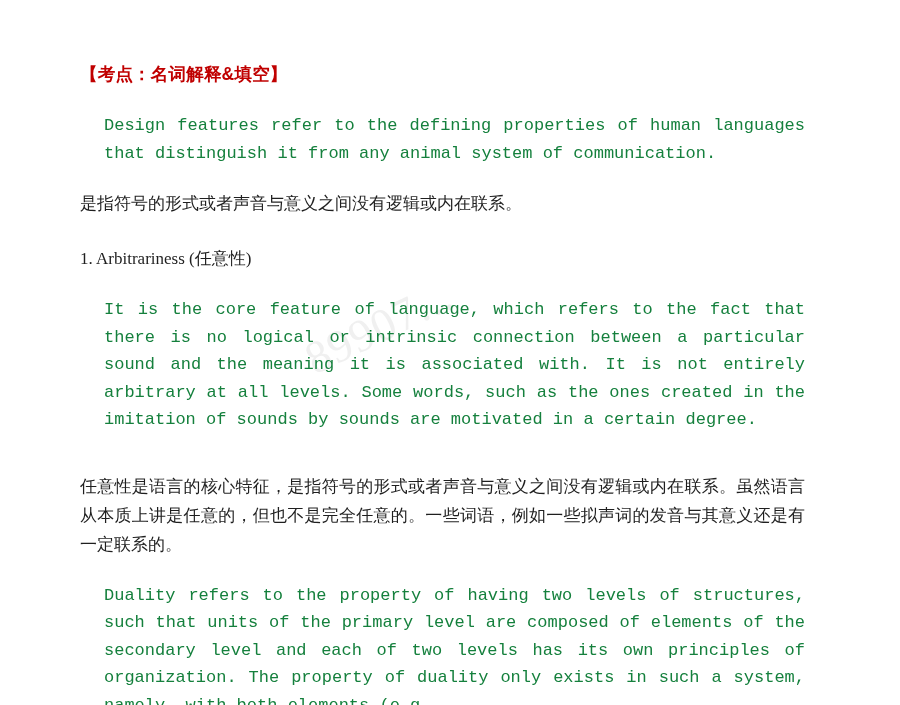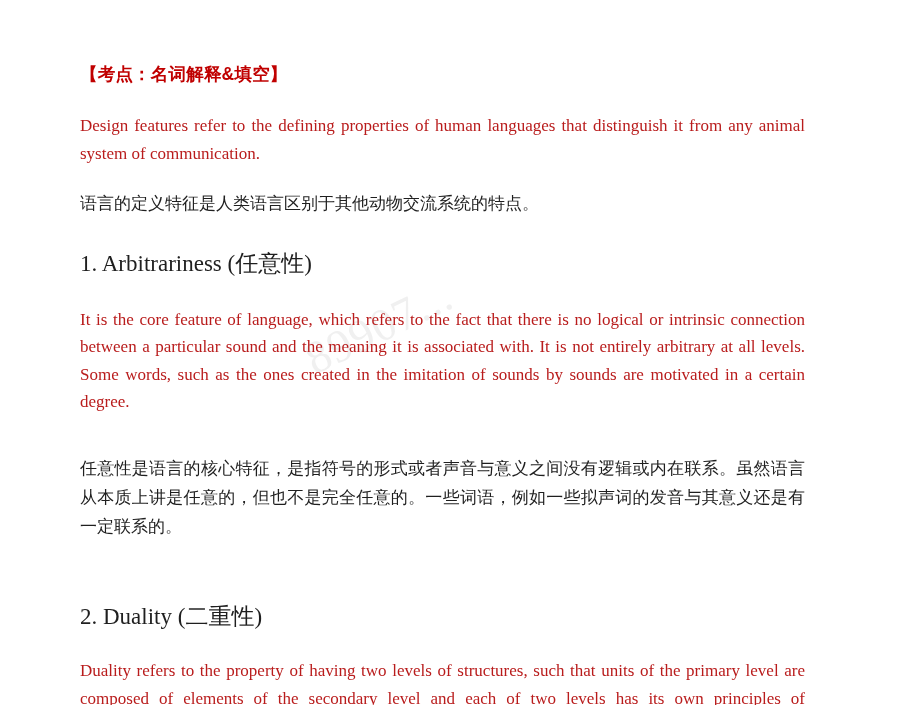--- a/index.html
+++ b/index.html
@@ -35,35 +35,36 @@
     margin: 0;
     padding-top: 60px;
     letter-spacing: 0.2px;
   }
   p {
     margin: 0;
     font-size: 17px;
     line-height: 1.62;
   }
   .en {
-    font-family: Liberation Serif, serif;
+    font-family: Liberation Mono, monospace;
     text-align: justify;
     text-justify: inter-word;
-    color: #b91c1c;
+    color: #15803d;
+    margin-left: 24px;
   }
   .zh {
     font-family: "DejaVu Sans", sans-serif;
     font-size: 17px;
     line-height: 1.72;
     color: #1f1f1f;
     text-align: justify;
   }
   .sec-title {
     font-family: "Liberation Serif", serif;
-    font-size: 23px;
+    font-size: 17px;
     color: #1f1f1f;
   }
   .gap-1 { margin-top: 24px; }
   .gap-2 { margin-top: 22px; }
   .gap-3 { margin-top: 26px; }
   .gap-4 { margin-top: 24px; }
   .gap-5 { margin-top: 38px; }
   .gap-big { margin-top: 56px; }
   .gap-6 { margin-top: 22px; }
   
@@ -87,27 +88,26 @@
 <div class="page">
 
   <div class="watermark">89907...</div>
 
   <div class="content">
 
     <p class="heading">【考点：名词解释&amp;填空】</p>
 
     <p class="en gap-1">Design features refer to the defining properties of human languages that distinguish it from any animal system of communication.</p>
 
-    <p class="zh gap-2">语言的定义特征是人类语言区别于其他动物交流系统的特点。</p>
+    <p class="zh gap-2">是指符号的形式或者声音与意义之间没有逻辑或内在联系。</p>
 
     <p class="sec-title gap-3">1. Arbitrariness (任意性)</p>
 
     <p class="en gap-4">It is the core feature of language, which refers to the fact that there is no logical or intrinsic connection between a particular sound and the meaning it is associated with. It is not entirely arbitrary at all levels. Some words, such as the ones created in the imitation of sounds by sounds are motivated in a certain degree.</p>
 
     <p class="zh gap-5">任意性是语言的核心特征，是指符号的形式或者声音与意义之间没有逻辑或内在联系。虽然语言从本质上讲是任意的，但也不是完全任意的。一些词语，例如一些拟声词的发音与其意义还是有一定联系的。</p>
 
-    <p class="sec-title gap-big">2. Duality (二重性)</p>
 
     <p class="en gap-6">Duality refers to the property of having two levels of structures, such that units of the primary level are composed of elements of the secondary level and each of two levels has its own principles of organization. The property of duality only exists in such a system, namely, with both elements (e.g.</p>
 
   </div>
 
 </div>
 
 </body></html>

